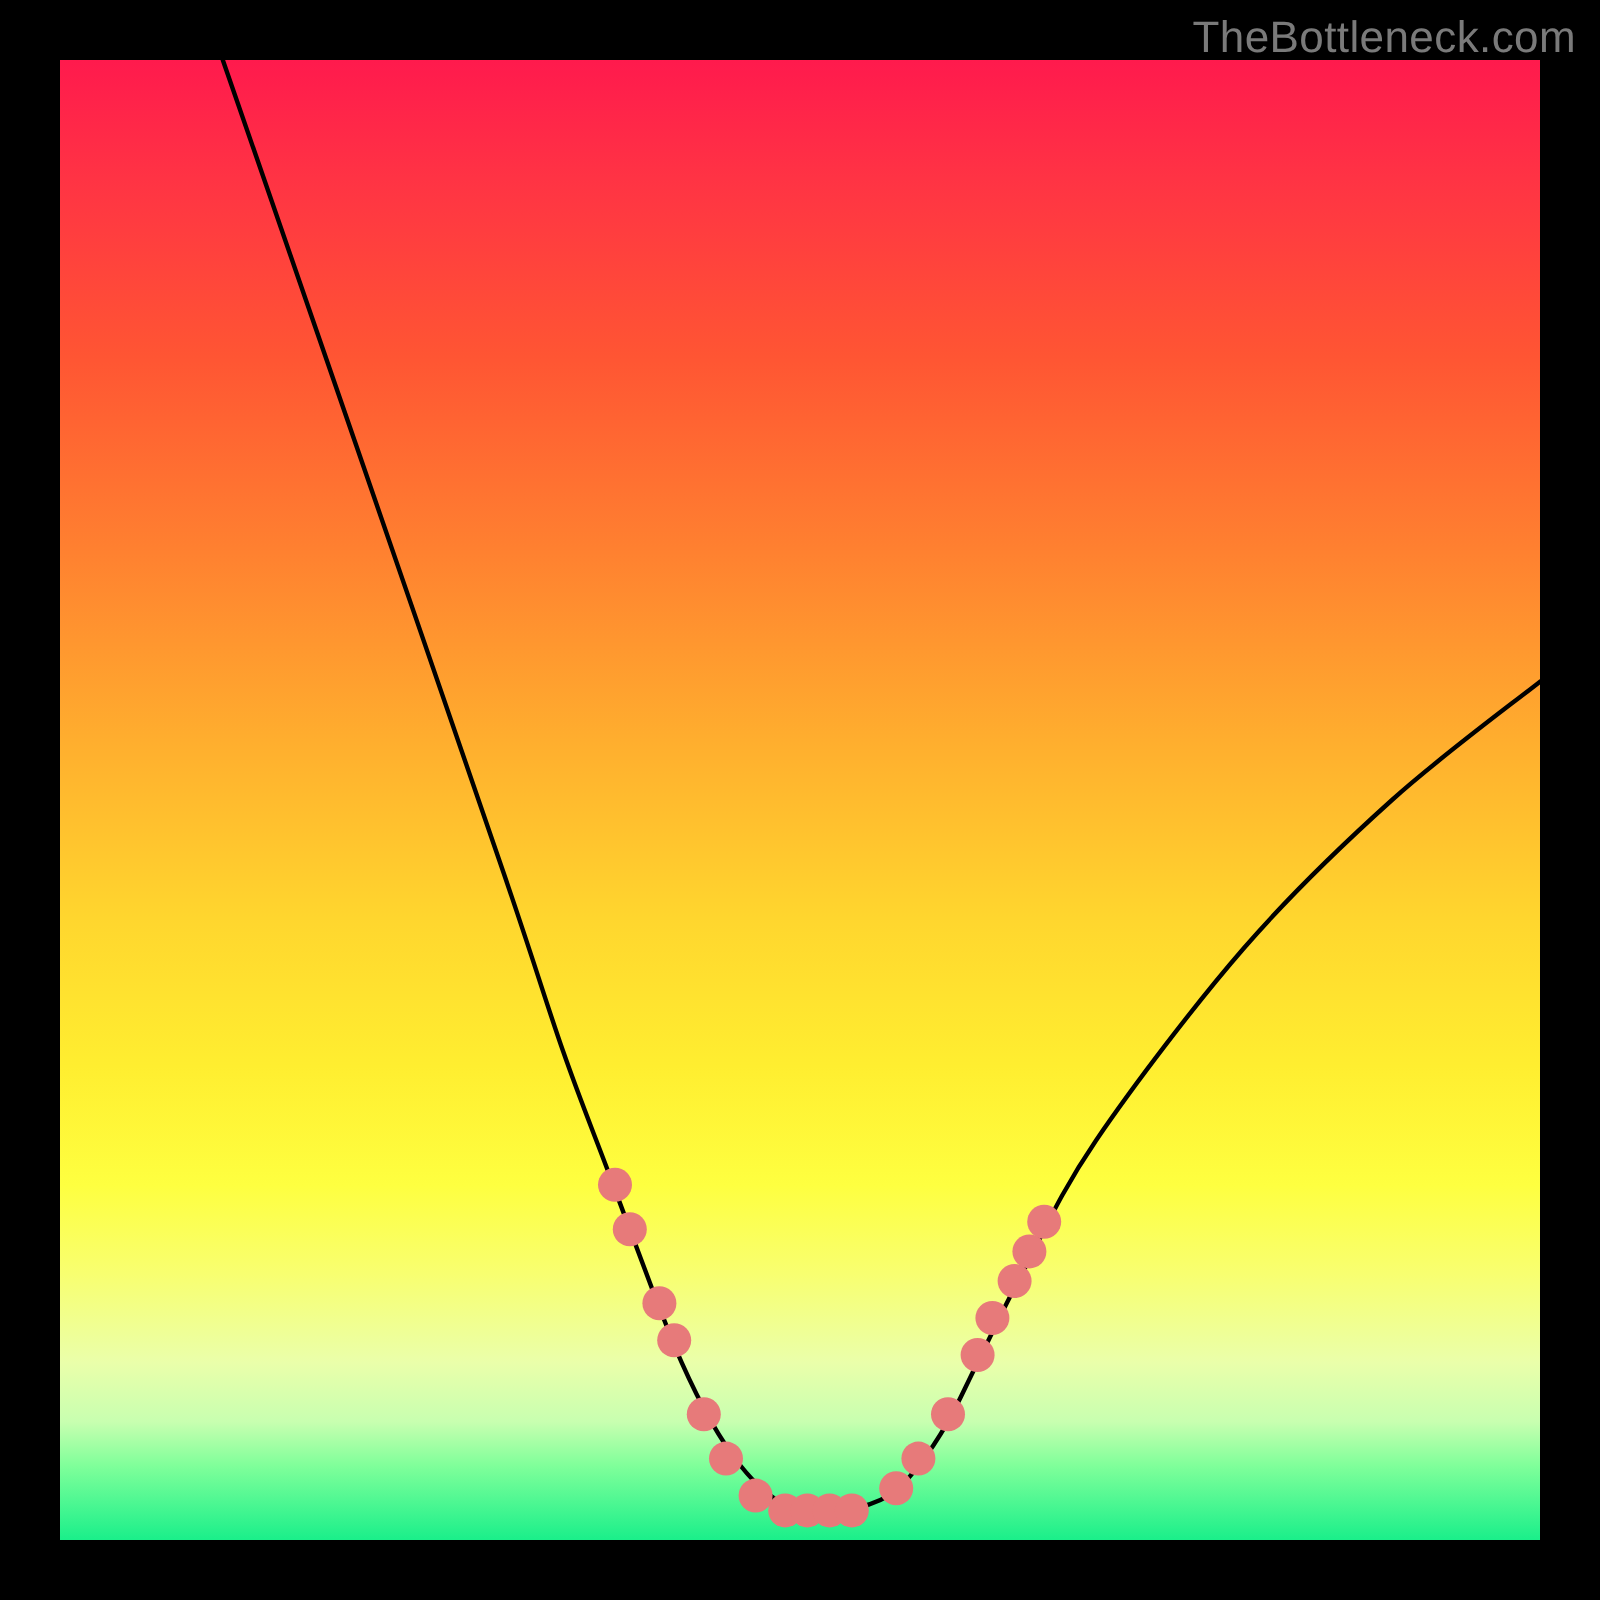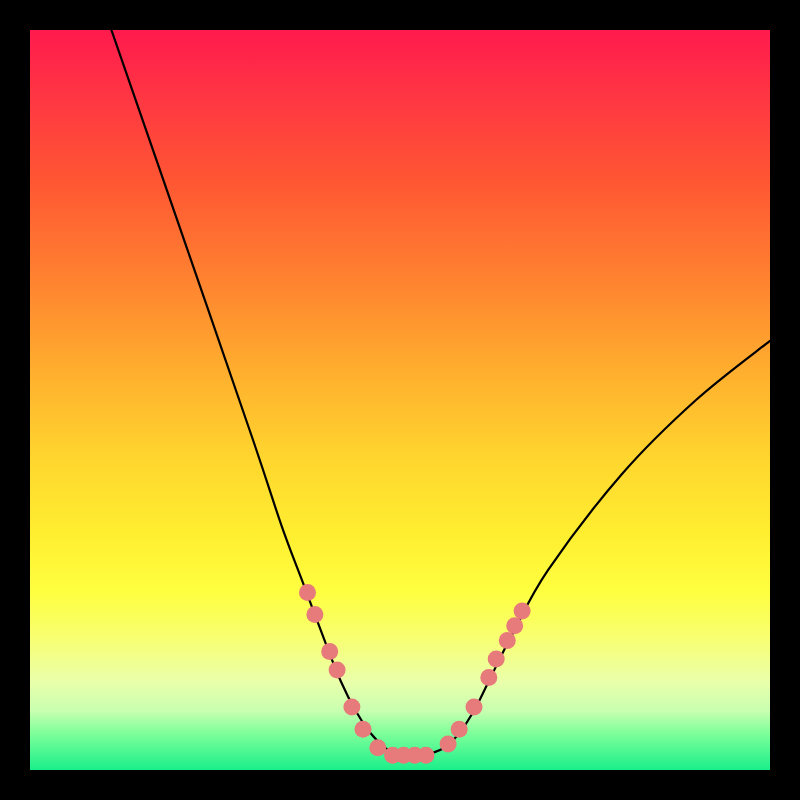--- a/index.html
+++ b/index.html
@@ -81,13 +81,14 @@
           <circle cx="429.2" cy="699.3" r="8.5" fill="#e77a7a"></circle>
           <circle cx="444" cy="677.1" r="8.5" fill="#e77a7a"></circle>
           <circle cx="458.8" cy="647.5" r="8.5" fill="#e77a7a"></circle>
           <circle cx="466.2" cy="629" r="8.5" fill="#e77a7a"></circle>
           <circle cx="477.3" cy="610.5" r="8.5" fill="#e77a7a"></circle>
           <circle cx="484.70000000000005" cy="595.7" r="8.5" fill="#e77a7a"></circle>
           <circle cx="492.1" cy="580.9" r="8.5" fill="#e77a7a"></circle>
         </g>
     </svg>
   </div>
+  <div class="watermark">TheBottleneck.com</div>
 </div>
 
 </body></html>

